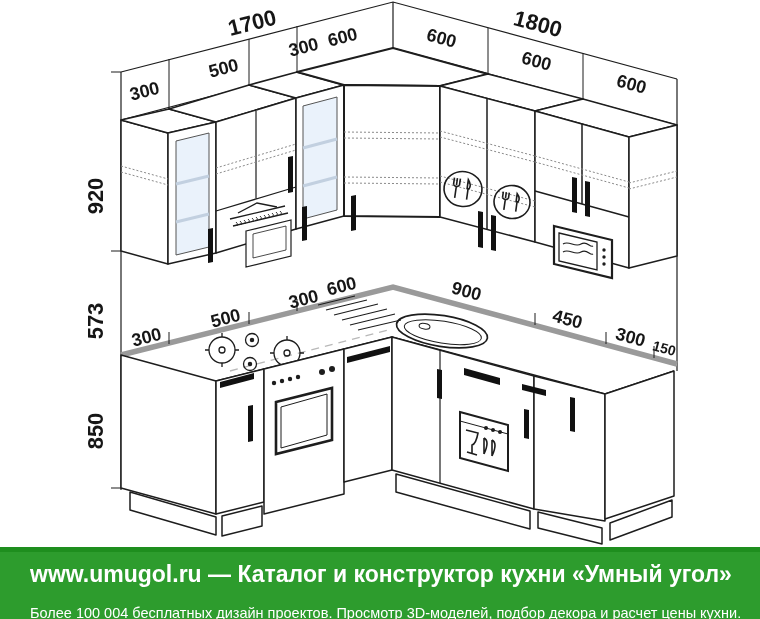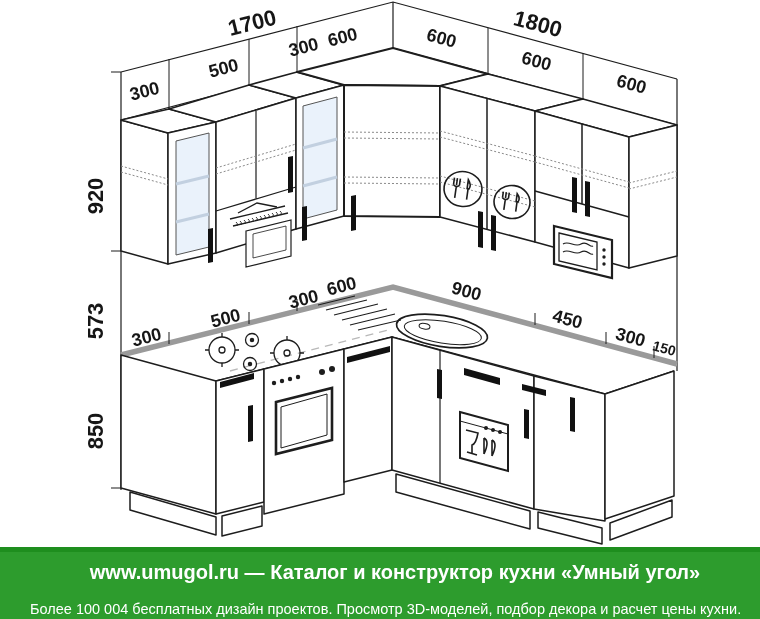--- a/index.html
+++ b/index.html
@@ -5,21 +5,21 @@
   html,body{margin:0;padding:0;background:#ffffff;}
   .screen{position:relative;width:760px;height:619px;background:#ffffff;overflow:hidden;
           font-family:"Liberation Sans",sans-serif;}
   .drawing{position:absolute;left:0;top:0;}
   svg text{font-family:"Liberation Sans","DejaVu Sans",sans-serif;font-weight:bold;fill:#161616;}
   .dim-lg{font-size:22px;}
   .dim-md{font-size:18px;}
   .dim-sm{font-size:14px;}
   .footer{position:absolute;left:0;bottom:0;width:760px;height:72px;background:#2d9c2d;
           border-top:5px solid #1e8e1e;box-sizing:border-box;color:#ffffff;}
-  .banner-line1{margin:9px 0 17px 30px;font-size:20px;font-weight:bold;white-space:nowrap;text-align:center;}
+  .banner-line1{margin:9px 0 17px 30px;font-size:23px;font-weight:bold;white-space:nowrap;}
   .banner-line2{margin:5px 0 0 30px;font-size:14.5px;white-space:nowrap;}
 </style>
 </head>
 <body>
 
 <div class="screen">
 <svg class="drawing" width="760" height="547" viewBox="0 0 760 547">
 
   <g stroke="#1d1d1d" stroke-width="1.2" fill="#ffffff">
     <polygon points="393,2 121,72 121,524 393,455" stroke="none"></polygon>

